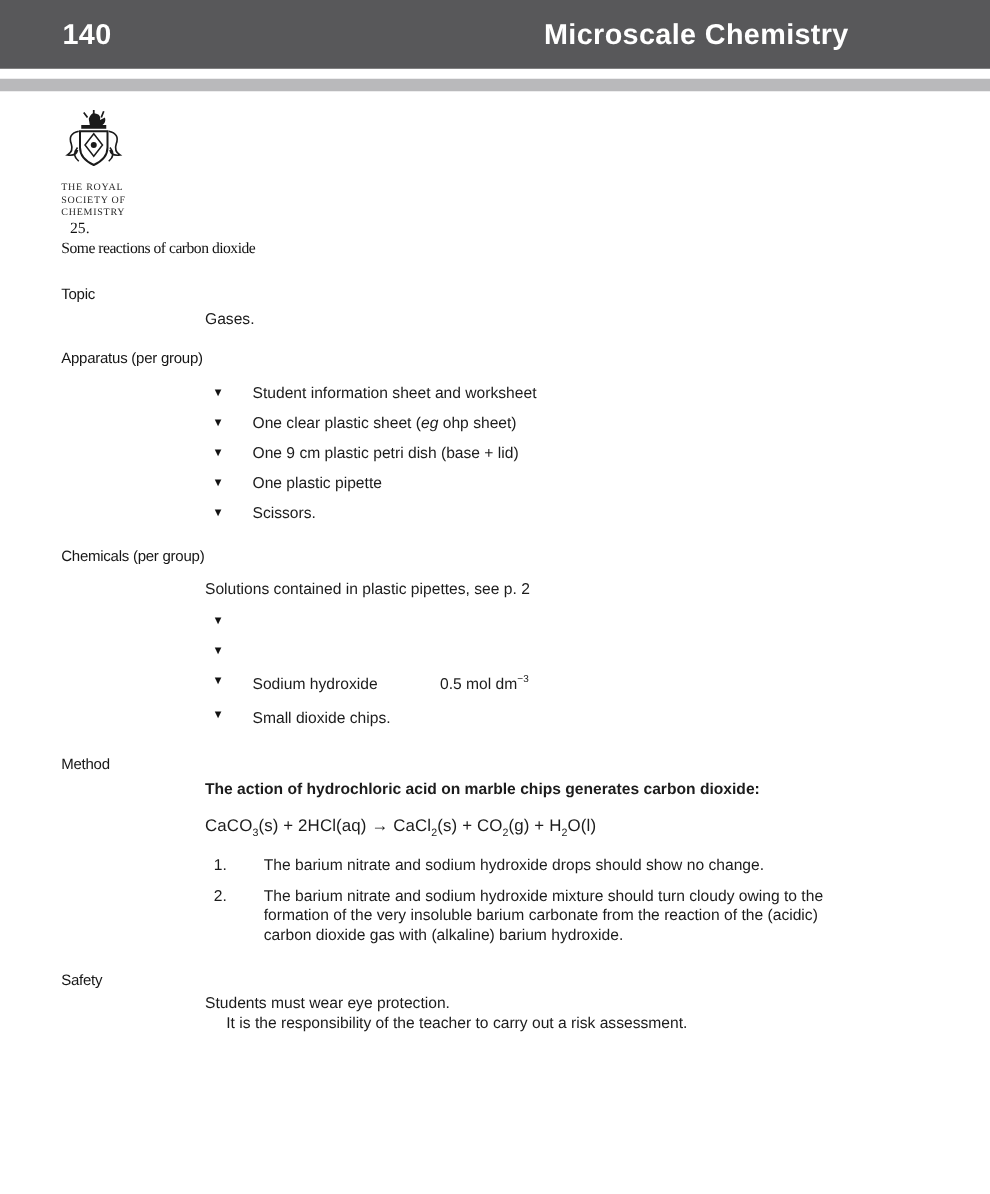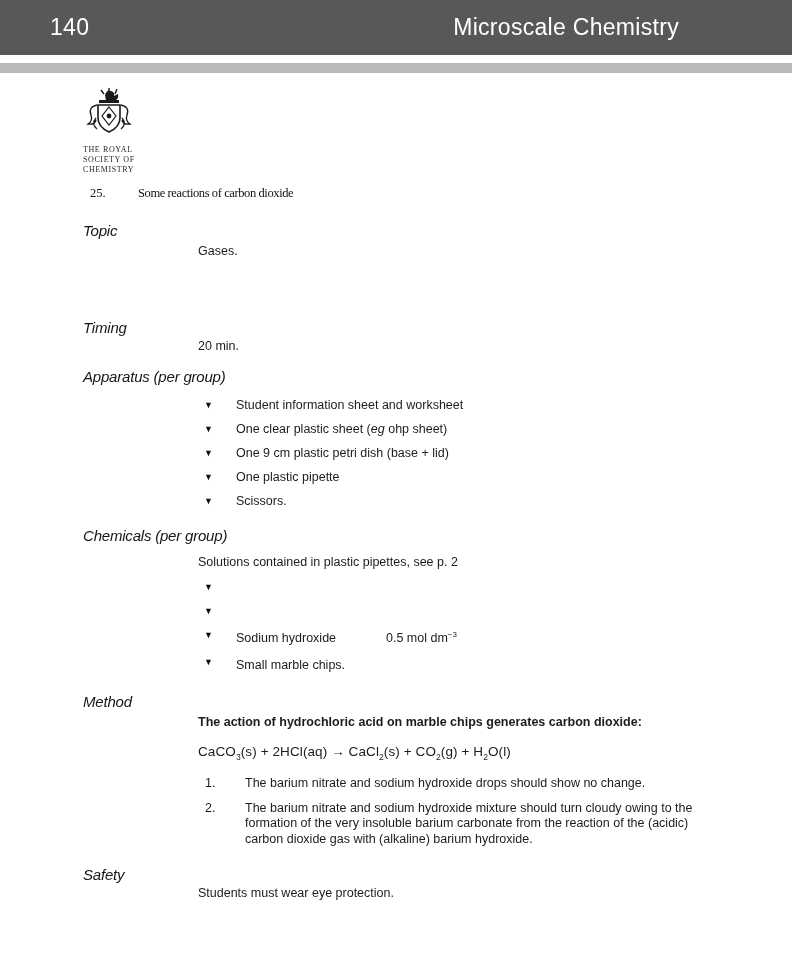--- a/index.html
+++ b/index.html
@@ -18,58 +18,57 @@
     display: flex;
     align-items: center;
     justify-content: space-between;
     padding-left: 50px;
     padding-right: 113px;
   }
   .header-bar .page-num,
   .header-bar .book-title {
     color: #ffffff;
     font-size: 23px;
-    font-weight: 400;
+    font-weight: 700;
     letter-spacing: 0.3px;
   }
   .stripe {
     margin-top: 8px;
     height: 10px;
     background: #b9b9bb;
   }
   
-  .content { padding-left: 83px; padding-right: 55px; }
+  .content { padding-left: 49px; padding-right: 55px; }
 
   
   .logo-block { margin-top: 14px; width: 60px; }
   .logo-block svg { display: block; width: 52px; height: 55px; }
   .logo-text { margin-top: 3px; font-family: "Liberation Serif", serif; font-size: 8px; letter-spacing: 0.6px; color: #2a2a2a; line-height: 10px; white-space: nowrap; }
 
   
   .exp-title {
-    margin-top: 11px;
     font-family: "Liberation Serif", serif;
     font-size: 29px;
     font-weight: 400;
     color: #111;
     line-height: 30px;
     display: flex;
+    flex-direction: column;
   }
   .exp-title .t-num { width: 55px; }
   .exp-title .t-text { letter-spacing: -0.4px; }
 
   
   section { display: block; }
   h2.sec-heading {
-    font-size: 15px;
+    font-size: 12px;
     font-weight: 500;
     color: #161616;
     line-height: 22px;
     letter-spacing: -0.2px;
-    font-style: italic;
   }
   .sec-body { margin-left: 115px; font-size: 12.5px; line-height: 15.5px; }
 
   .m-topic     { margin-top: 18px; }
   .m-timing    { margin-top: 58px; }
   .m-apparatus { margin-top: 11px; }
   .m-chemicals { margin-top: 17px; }
   .m-method    { margin-top: 19px; }
   .m-tests     { margin-top: 11px; }
   .m-safety    { margin-top: 17px; }
@@ -136,24 +135,20 @@
   <div class="exp-title">
     <span class="t-num">25.</span>
     <span class="t-text">Some reactions of carbon dioxide</span>
   </div>
 
   <section class="m-topic">
     <h2 class="sec-heading">Topic</h2>
     <div class="sec-body pad-top-2">Gases.</div>
   </section>
 
-  <section class="m-timing">
-    <h2 class="sec-heading">Timing</h2>
-    <div class="sec-body pad-top-0">20 min.</div>
-  </section>
 
   <section class="m-apparatus">
     <h2 class="sec-heading">Apparatus (per group)</h2>
     <div class="sec-body">
       <div class="blist">
         <div class="b-item">
           <span class="b-marker">▼</span>
           <span class="b-text"><span>Student information sheet and worksheet</span><i></i><span></span></span>
         </div>
         <div class="b-item">
@@ -186,21 +181,21 @@
         </div>
         <div class="b-item">
           <span class="b-marker">▼</span>
         </div>
         <div class="b-item">
           <span class="b-marker">▼</span>
           <span class="b-text"><span class="chem-name">Sodium hydroxide</span><span class="chem-conc"><span>0.5 mol dm</span><sup>−3</sup></span></span>
         </div>
         <div class="b-item">
           <span class="b-marker">▼</span>
-          <span class="b-text"><span class="chem-name">Small marble chips.</span><span class="chem-conc"><span></span><sup></sup></span></span>
+          <span class="b-text"><span class="chem-name">Small dioxide chips.</span><span class="chem-conc"><span></span><sup></sup></span></span>
         </div>
       </div>
     </div>
   </section>
 
   <section class="m-method">
     <h2 class="sec-heading">Method</h2>
     <div class="sec-body method-intro">The action of hydrochloric acid on marble chips generates carbon dioxide:</div>
     <div class="sec-body equation"><span>CaCO</span><sub>3</sub><span>(s) + 2HCl(aq) → CaCl</span><sub>2</sub><span>(s) + CO</span><sub>2</sub><span>(g) + H</span><sub>2</sub><span>O(l)</span></div>
   </section>
@@ -215,16 +210,17 @@
         <span class="t-num">2.</span>
         <span class="t-text">The barium nitrate and sodium hydroxide mixture should turn cloudy owing to the formation of the very insoluble barium carbonate from the reaction of the (acidic) carbon dioxide gas with (alkaline) barium hydroxide.</span>
       </div>
     </div>
   </section>
 
   <section class="m-safety">
     <h2 class="sec-heading">Safety</h2>
     <div class="sec-body pad-top-0">
       <div>Students must wear eye protection.</div>
+      <div class="safety-line2">It is the responsibility of the teacher to carry out a risk assessment.</div>
     </div>
   </section>
 
 </div>
 
 </body></html>

